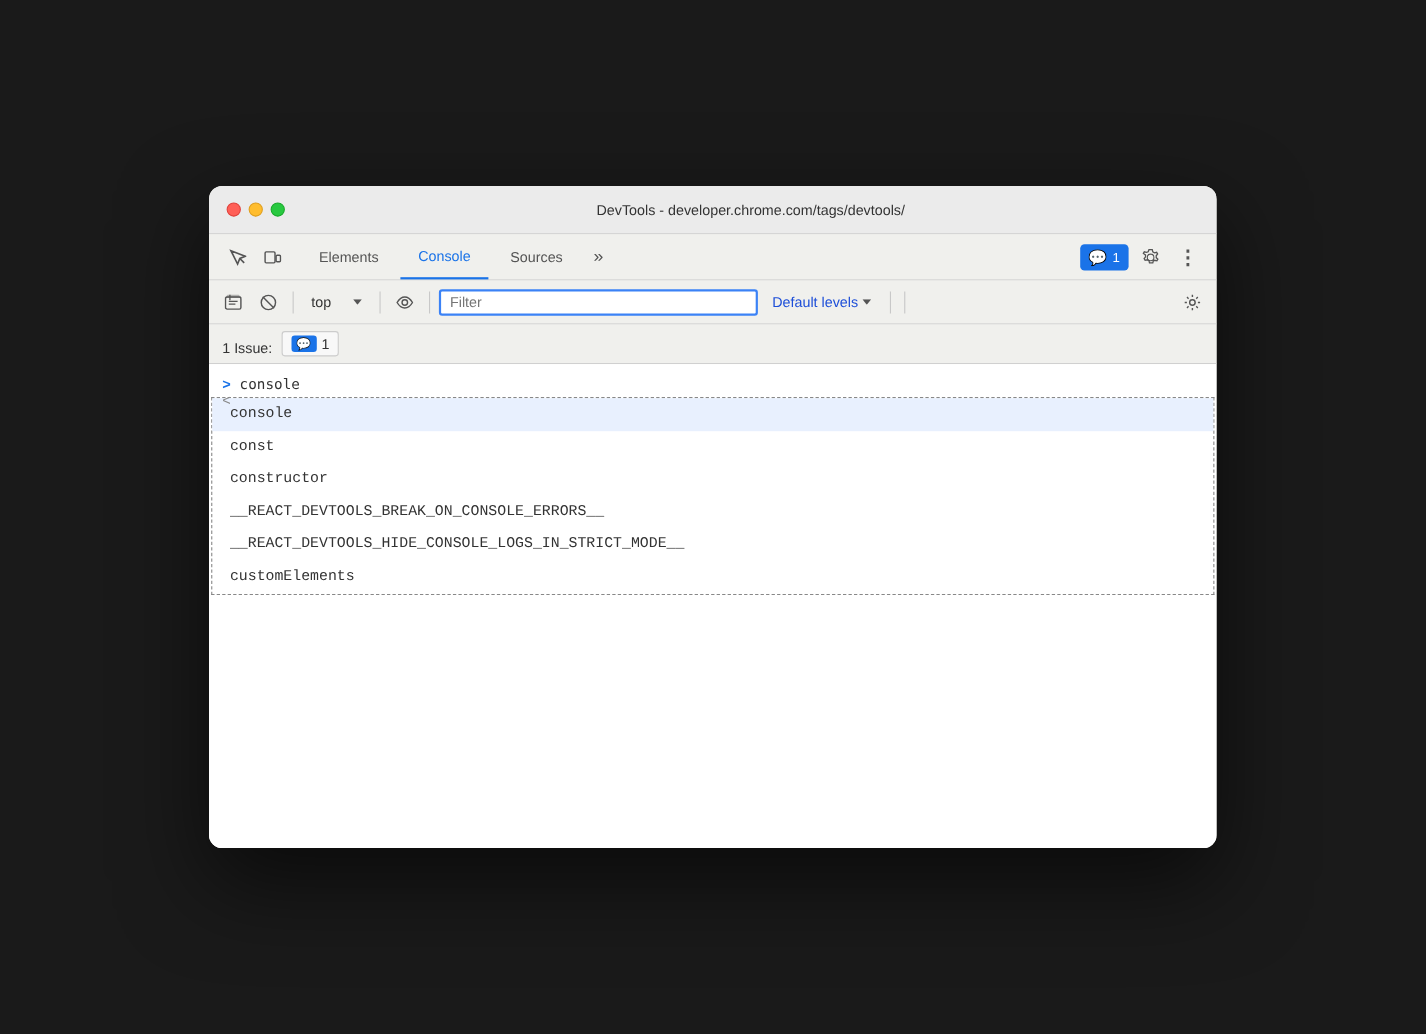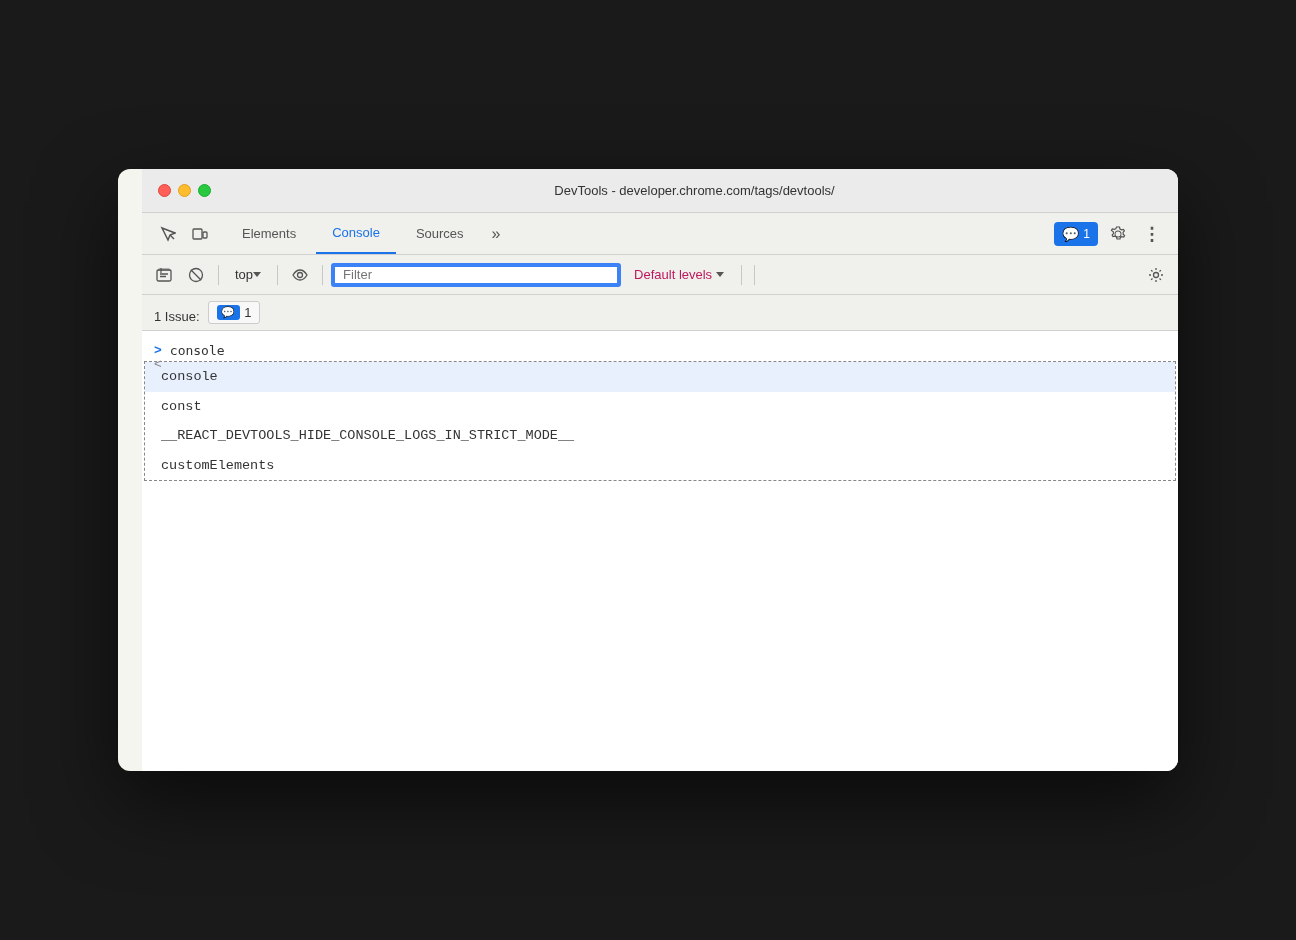--- a/index.html
+++ b/index.html
@@ -7,26 +7,25 @@
     body {
       background: #1a1a1a;
       display: flex;
       align-items: center;
       justify-content: center;
       min-height: 100vh;
       font-family: -apple-system, BlinkMacSystemFont, 'Helvetica Neue', Arial, sans-serif;
     }
 
     .window {
-      width: 1060px;
+      width: 916px;
       background: #f5f5f0;
       border-radius: 12px;
       box-shadow: 0 30px 80px rgba(0,0,0,0.6);
       overflow: hidden;
-      padding-left: 24px;
     }
 
     
     .title-bar {
       background: #ebebeb;
       padding: 14px 16px;
       display: flex;
       align-items: center;
       gap: 8px;
       border-bottom: 1px solid #d0d0d0;
@@ -192,49 +191,49 @@
     .toolbar-sep {
       width: 1px;
       height: 20px;
       background: #c8c8c8;
       margin: 0 4px;
     }
 
     .top-dropdown {
       display: flex;
       align-items: center;
-      gap: 0;
+      gap: 20px;
       padding: 3px 8px;
       background: #f0f0ed;
       border-radius: 4px;
       cursor: pointer;
       font-size: 13px;
       color: #333;
     }
 
     .filter-input {
       flex: 1;
       max-width: 290px;
       height: 24px;
-      border: 4px solid #3b82f6;
+      border: 2px solid #3b82f6;
       border-radius: 3px;
       padding: 0 8px;
       font-size: 13px;
       background: white;
       color: #999;
     }
 
     .default-levels {
       display: flex;
       align-items: center;
       gap: 4px;
       padding: 3px 8px;
       cursor: pointer;
       font-size: 13px;
-      color: #be185d;
+      color: #1d4ed8;
       border: 1px solid transparent;
     }
 
     .toolbar-gear {
       width: 28px;
       height: 28px;
       display: flex;
       align-items: center;
       justify-content: center;
       color: #555;
@@ -458,23 +457,29 @@
     <div class="autocomplete">
 
       <div class="autocomplete-item selected">
         <span class="match">cons</span><span>ole</span>
       </div>
 
       <div class="autocomplete-item">
         <span class="match">cons</span><span>t</span>
       </div>
 
-
-
-
+      <div class="autocomplete-item">
+        <span class="match">cons</span><span>tructor</span>
+      </div>
+
+
+
+      <div class="autocomplete-item">
+        <span>__REACT_DEVTOOLS_BREAK_ON_</span><span class="match">CONS</span><span>OLE_ERRORS__</span>
+      </div>
 
       <div class="autocomplete-item">
         <span>__REACT_DEVTOOLS_HIDE_</span><span class="match">CONS</span><span>OLE_LOGS_IN_STRICT_MODE__</span>
       </div>
 
       <div class="autocomplete-item">
         <span class="match">custom</span><span>Elements</span>
       </div>
 
     </div>

